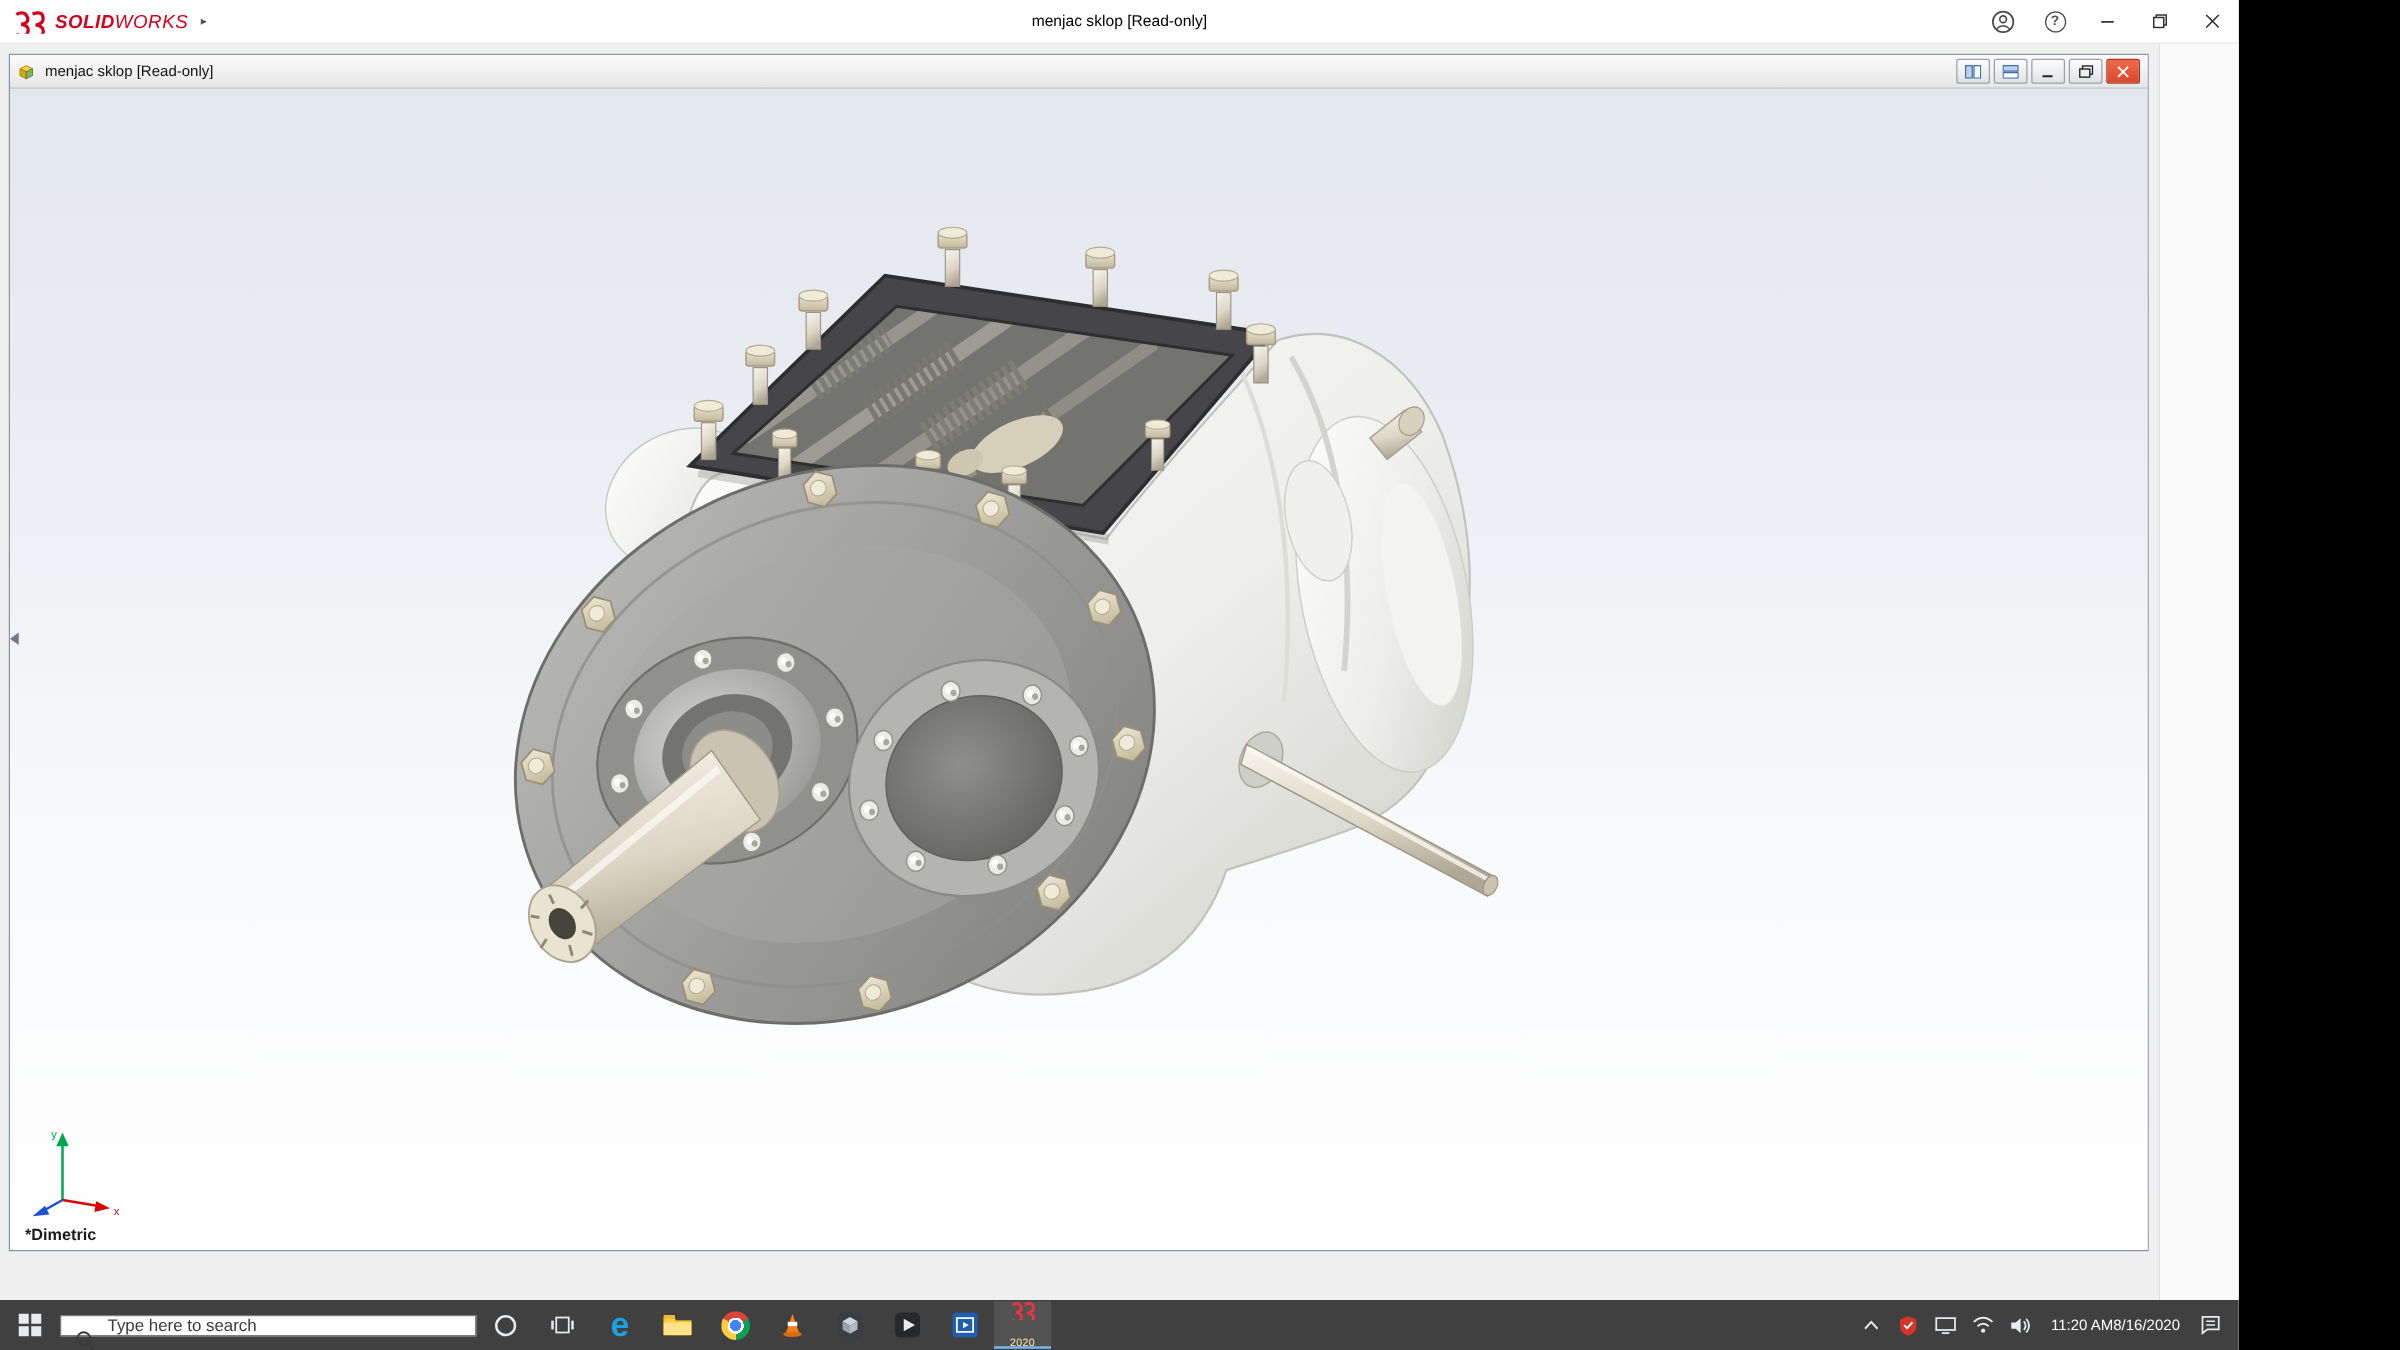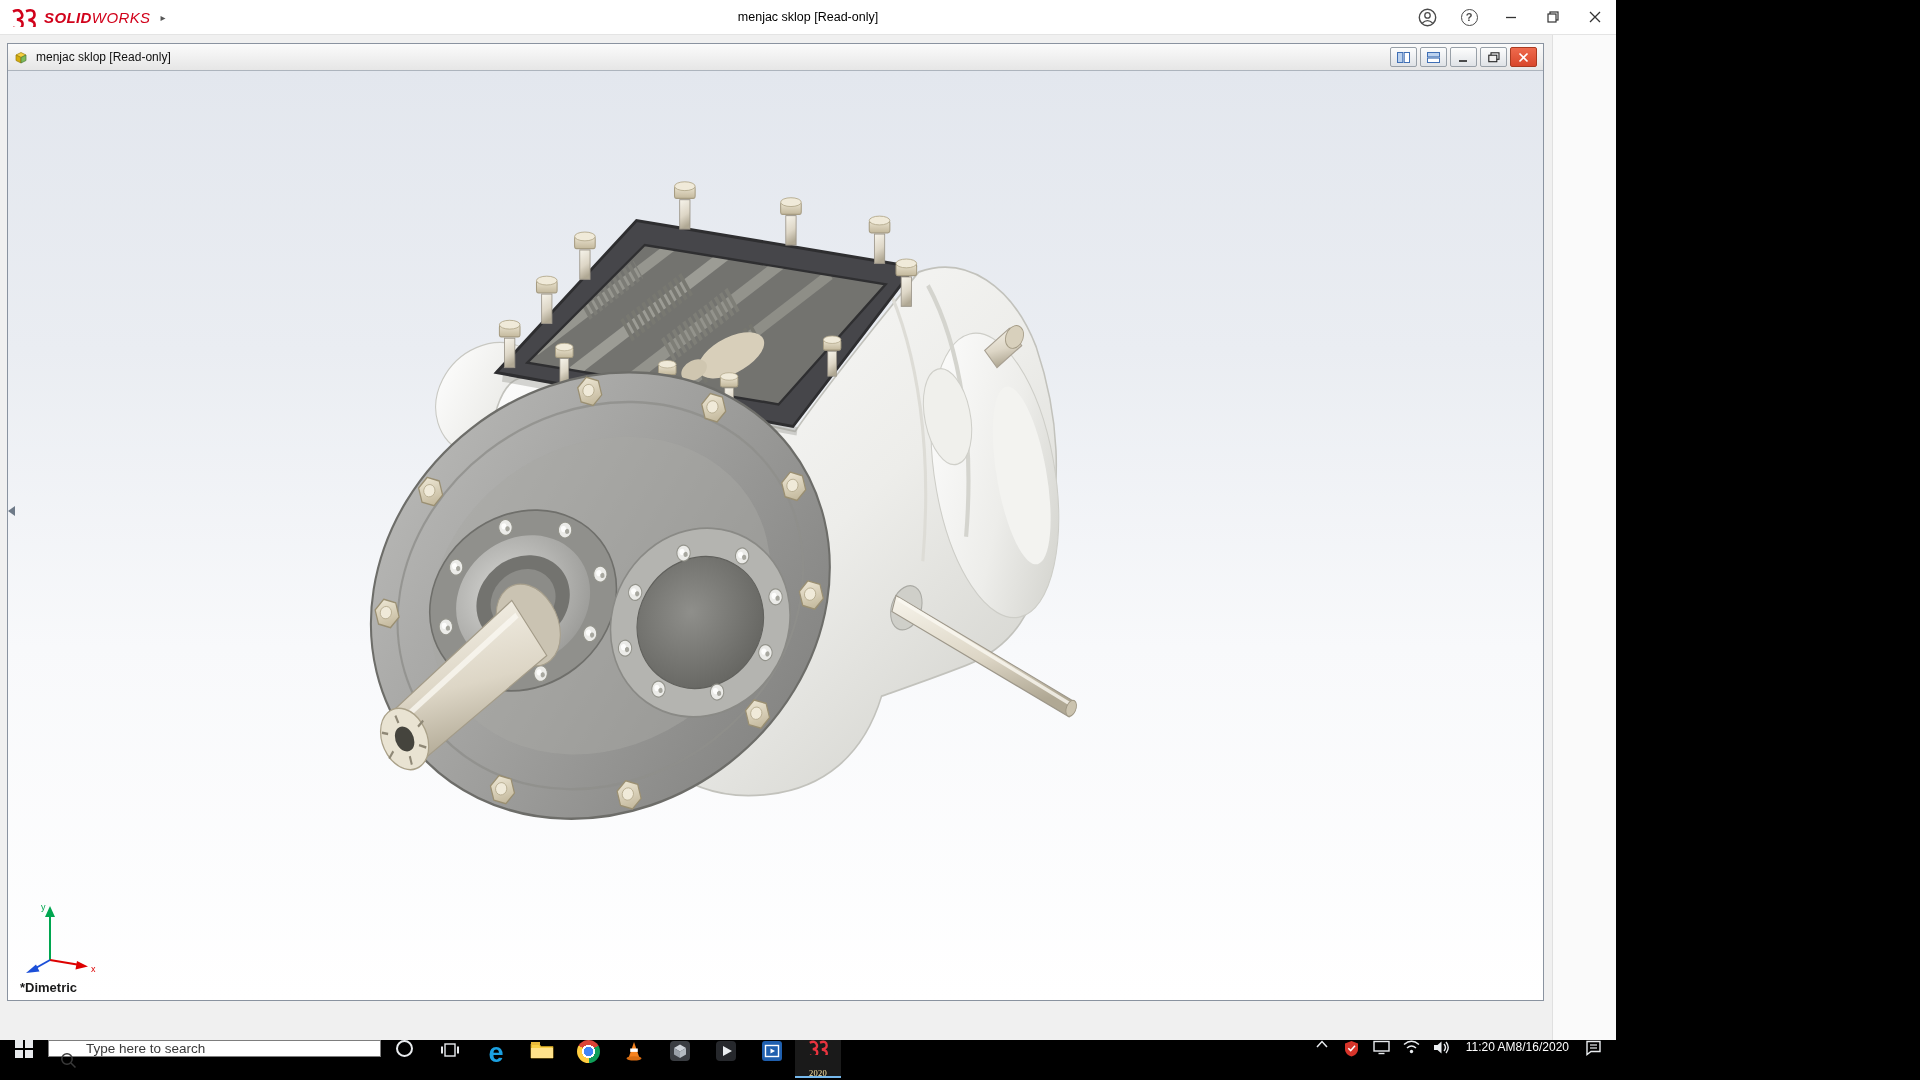--- a/index.html
+++ b/index.html
@@ -1,18 +1,18 @@
 <!DOCTYPE html>
 <html><head>
 <meta charset="utf-8">
 <style>
   * { margin:0; padding:0; box-sizing:border-box; }
   html,body { width:1920px; height:1080px; }
   body { font-family:"Liberation Sans", sans-serif; background:#000; }
-  .screen { width:1616px; height:1080px; display:flex; flex-direction:column; overflow:hidden; background:#f0f0f0; }
+  .screen { width:1791px; height:1080px; display:flex; flex-direction:column; overflow:hidden; background:#f0f0f0; }
 
   
   .app-titlebar { flex:0 0 35px; background:#ffffff; border-bottom:1px solid #e4e4e4; display:flex; align-items:center; position:relative; }
   .brand { display:flex; align-items:center; gap:7px; padding-left:10px; }
   .brand-text { font-size:15px; font-style:italic; letter-spacing:.4px; color:#d1021b; white-space:nowrap; }
   .brand-solid { font-weight:800; }
   .brand-works { font-weight:400; }
   .flyout-arrow { color:#555; font-size:10px; margin-left:10px; }
   .app-title { position:absolute; left:50%; transform:translateX(-50%); font-size:12.5px; color:#000; line-height:35px; }
   .app-controls { margin-left:auto; display:flex; height:100%; }
@@ -32,39 +32,39 @@
   
   .viewport { flex:1; position:relative; overflow:hidden;
     background:linear-gradient(180deg,#e3e7ee 0%, #eaedf2 30%, #f8f9fb 62%, #ffffff 100%); }
   .model-svg { position:absolute; inset:0; width:100%; height:100%; }
   .view-label { position:absolute; left:12px; bottom:5px; font-size:13px; font-weight:bold; color:#1a1a1a; }
   .triad { position:absolute; left:8px; bottom:24px; }
   .panel-arrow { position:absolute; left:0; top:46%; width:12px; height:26px; display:flex; align-items:center; cursor:pointer; }
   .panel-arrow i { display:block; width:0; height:0; border-top:5px solid transparent; border-bottom:5px solid transparent; border-right:7px solid #6e7a88; }
 
   
-  .taskbar { flex:0 0 40px; background:#000000; display:flex; align-items:flex-start; color:#fff; }
+  .taskbar { flex:0 0 40px; background:#404040; display:flex; align-items:center; color:#fff; }
   .taskbar button { background:transparent; border:none; cursor:pointer; color:#fff; }
   .tb-start { width:48px; display:flex; align-items:center; justify-content:center; }
   .win-logo { display:grid; grid-template-columns:8px 8px; grid-template-rows:8px 8px; gap:1.6px; }
   .win-logo i { background:#e8eaed; }
   .tb-search { position:relative; width:333px; background:#fff; border:1px solid #7d7d7d; display:flex; align-items:center; }
   .tb-search input { width:100%; height:100%; border:none; outline:none; font-size:13.5px; padding-left:37px; color:#111; font-family:"Liberation Sans",sans-serif; background:transparent; }
   .tb-search input::placeholder { color:#3a3a3a; opacity:1; }
   .search-icon { position:absolute; left:11px; top:11px; }
   .tb-btn { width:46px; display:flex; align-items:center; justify-content:center; position:relative; }
   .tb-btn.tb-active { background:rgba(255,255,255,.10); box-shadow:inset 0 -2px 0 #76b9ed; }
   .cortana-ring { width:17px; height:17px; border:2px solid #e9ecef; border-radius:50%; display:block; }
   .edge-e { font-size:27px; font-weight:700; color:#1ba1e2; line-height:1; }
   .chrome-orb { width:23px; height:23px; border-radius:50%;
      background:
        radial-gradient(circle at 50% 50%, #4285f4 0 4.5px, #ffffff 4.5px 6.5px, rgba(0,0,0,0) 6.5px),
        conic-gradient(from -60deg, #db4437 0 120deg, #0f9d58 120deg 240deg, #ffcd40 240deg 360deg); }
   .sw-mini { display:flex; flex-direction:column; align-items:center; line-height:1; }
-  .sw-year { font-size:8.5px; color:#ffe9a8; margin-top:14px; letter-spacing:.3px;font-family:Liberation Serif, serif; }
+  .sw-year { font-size:8.5px; color:#ffe9a8; margin-top:14px; letter-spacing:.3px; }
   .tb-spacer { flex:1; }
   .tray-btn { width:30px; display:flex; align-items:center; justify-content:center; }
   .tb-clock { display:flex; flex-direction:row; justify-content:center; align-items:flex-end; padding:0 9px; font-size:12px; line-height:15px; cursor:default; }
   .show-desktop { width:8px; border-left:1px solid #4d4d4d; cursor:pointer; }
 
   svg { display:block; }
 </style>
 </head>
 <body>
 

